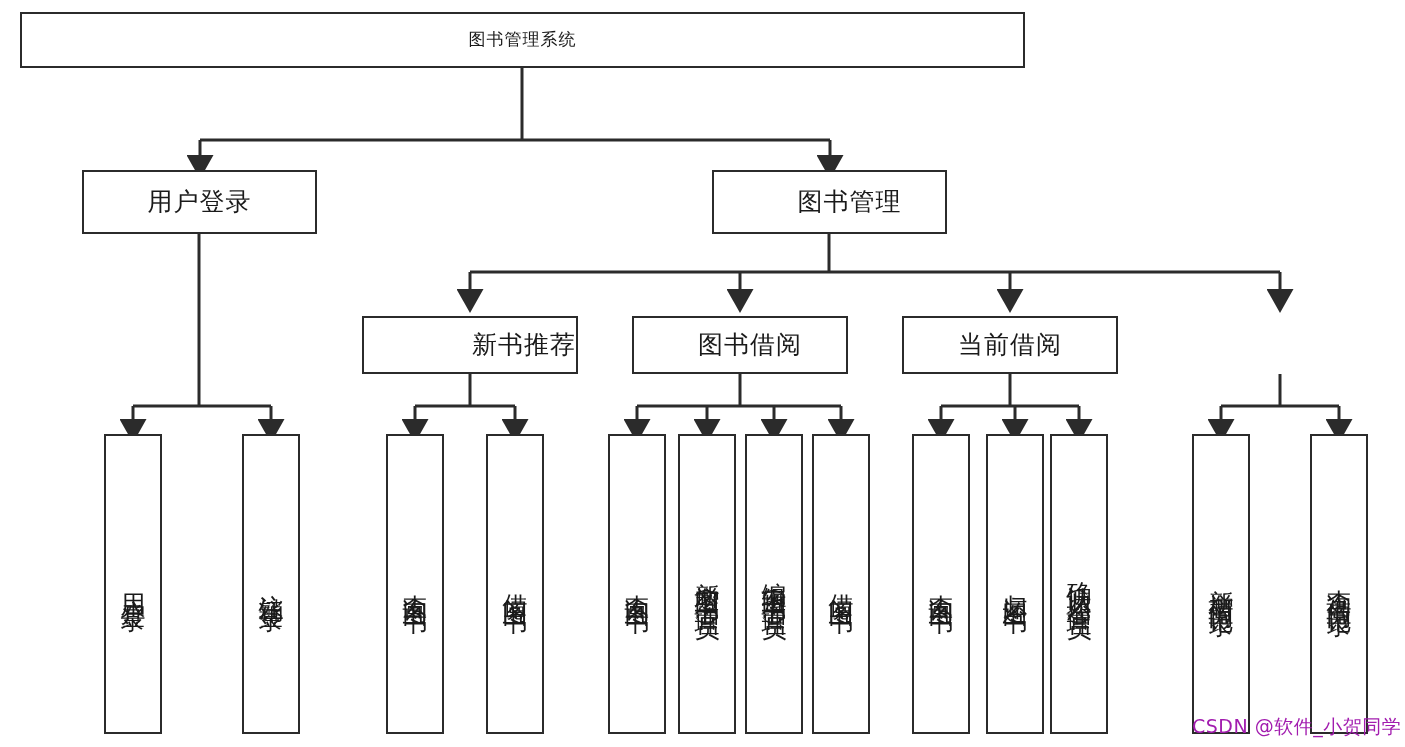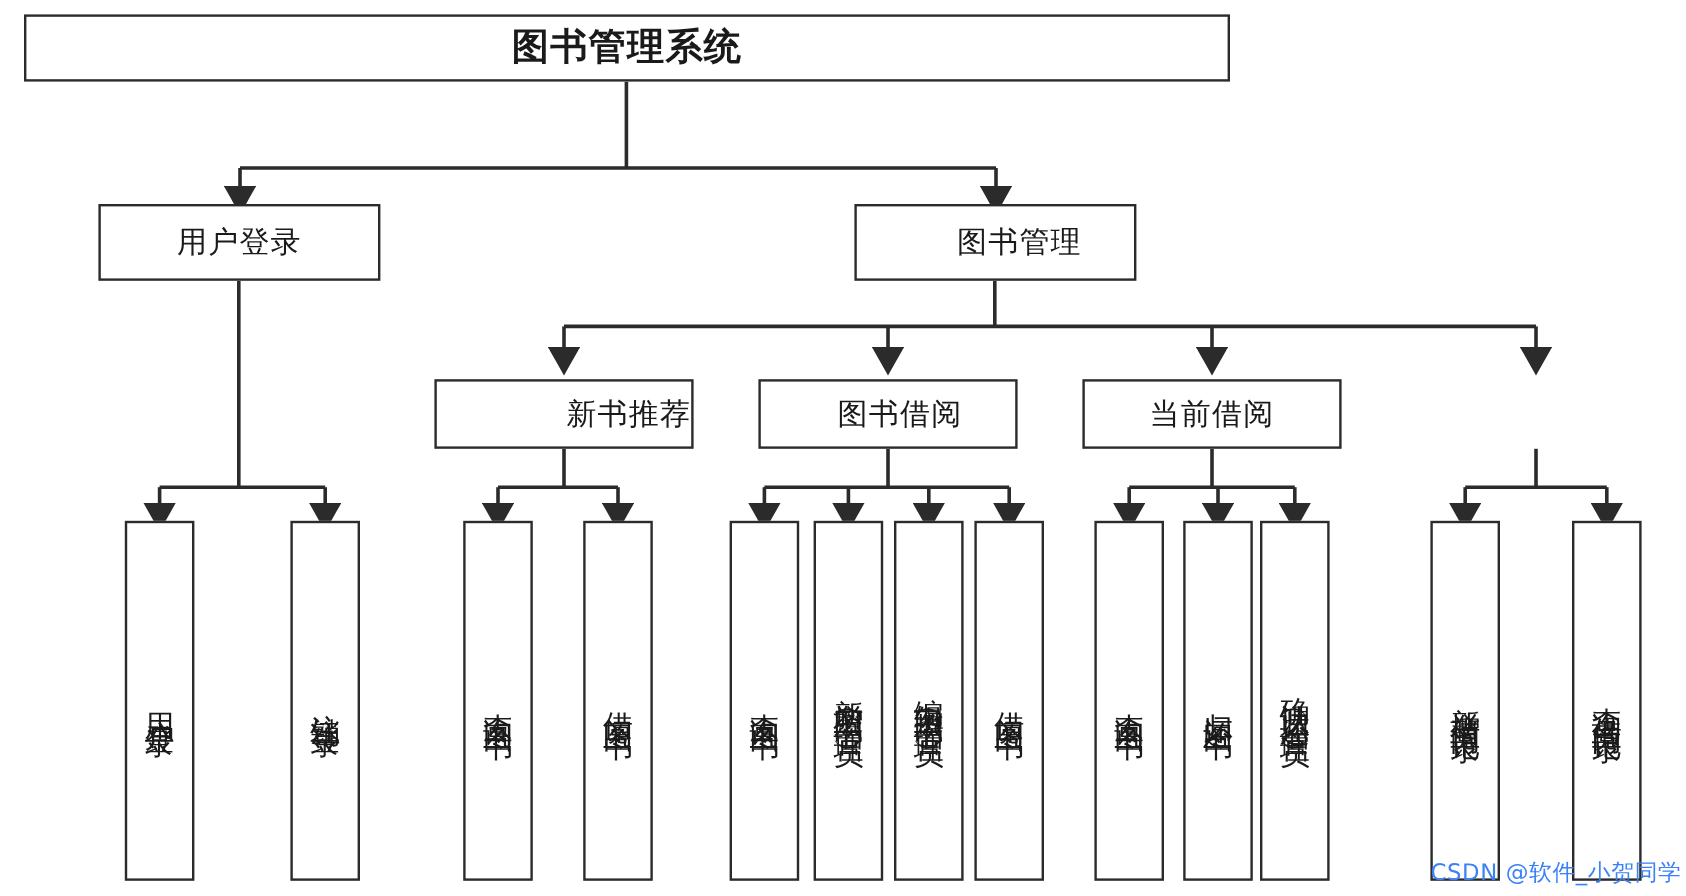--- a/index.html
+++ b/index.html
@@ -36,40 +36,39 @@
   }
   .node-label {
     white-space: pre;
     line-height: 1.15;
   }
   .node.horiz .node-label {
     font-size: 25px;
     letter-spacing: 1px;
   }
   .node.root .node-label {
-    font-size: 31px;
-    font-weight: bold;
+    font-size: 17px;
   }
   .node.vert {
     align-items: center;
     justify-content: center;
   }
   .node.vert .node-label {
     writing-mode: vertical-rl;
     text-orientation: upright;
     font-size: 25px;
     letter-spacing: 5px;
     line-height: 1;
     text-align: center;
     max-height: 272px;
   }
   .watermark {
     position: absolute;
     font-size: 19px;
-    color: #3b82f6;
+    color: #a21caf;
     white-space: pre;
     letter-spacing: 0.5px;
   }
 </style>
 </head>
 <body>
 
 <div id="canvas">
 
   <svg id="edges" viewBox="0 0 1405 747" xmlns="http://www.w3.org/2000/svg">

